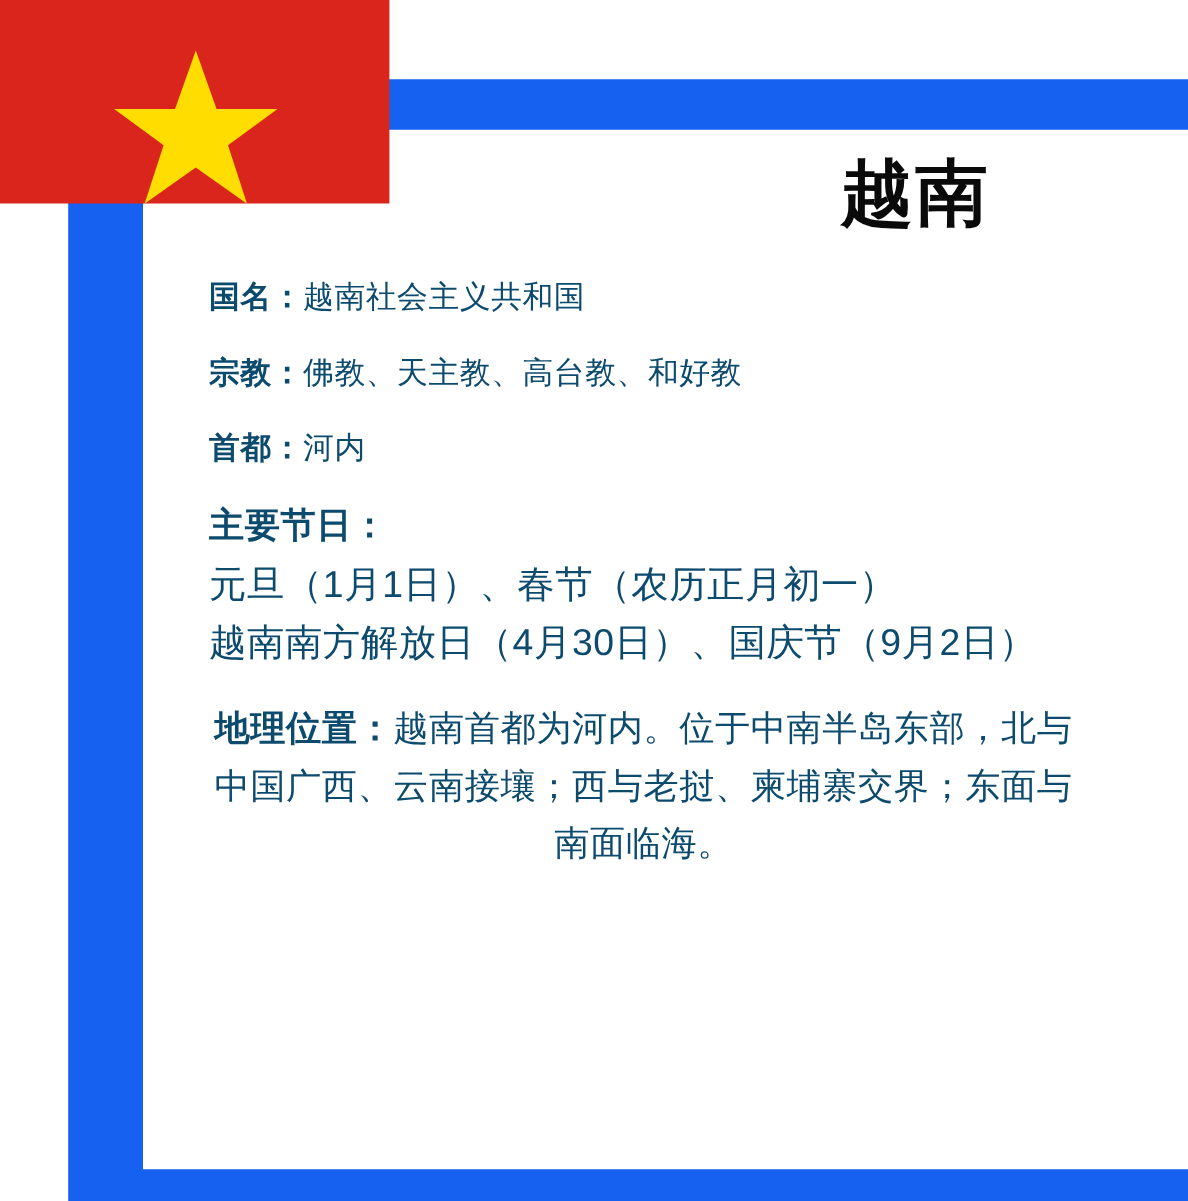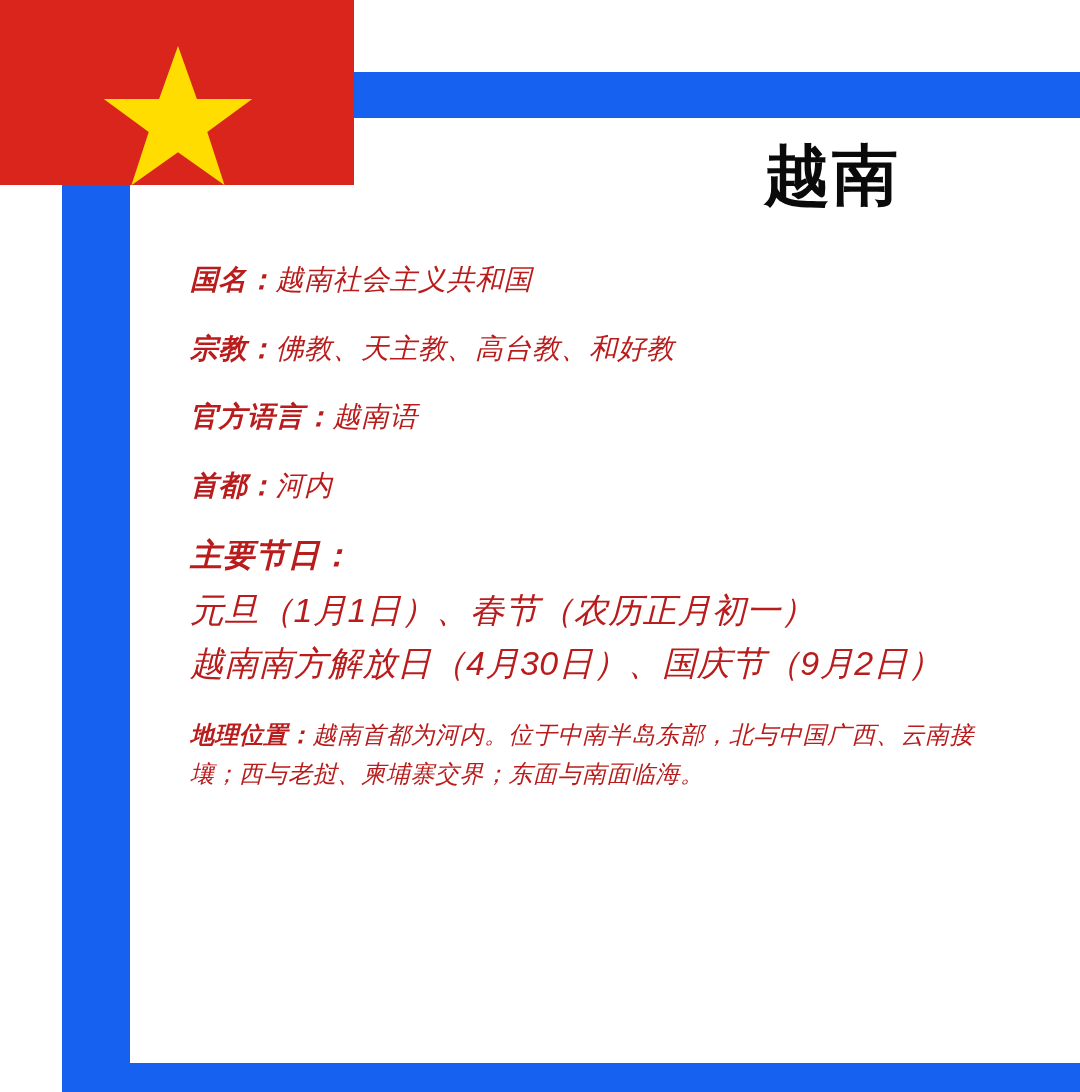--- a/index.html
+++ b/index.html
@@ -61,24 +61,23 @@
     color: #0a0a0a;
     letter-spacing: 2px;
     line-height: 1;
     font-family: "Liberation Sans", "DejaVu Sans", sans-serif;
   }
 
   
   .content {
     position: absolute;
     left: 190px;
-    top: 260px;
+    top: 250px;
     width: 790px;
-    color: #b91c1c;
-    font-style: italic;
+    color: #0c4a6e;
   }
   .row {
     font-size: 28px;
     line-height: 1.45;
     margin-bottom: 28px;
     letter-spacing: 0.5px;
   }
   .row .lbl { font-weight: bold; }
   .row .val { font-weight: normal; }
 
@@ -90,23 +89,24 @@
     margin-bottom: 6px;
     letter-spacing: 0.5px;
   }
   .festivals .fline {
     font-size: 34px;
     line-height: 1.55;
     letter-spacing: 0.5px;
   }
 
   .geo {
-    font-size: 24px;
+    font-size: 32px;
     line-height: 1.62;
     letter-spacing: 0.5px;
+    text-align: center;
   }
   .geo .lbl { font-weight: bold; }
 </style>
 </head>
 <body>
 
 <div class="poster">
 
   <div class="blue-frame"></div>
   <div class="white-card"></div>
@@ -123,23 +123,20 @@
 
     <div class="row">
       <span class="lbl">国名：</span><span class="val">越南社会主义共和国</span>
     </div>
 
 
     <div class="row">
       <span class="lbl">宗教：</span><span class="val">佛教、天主教、高台教、和好教</span>
     </div>
 
-    <div class="row">
-      <span class="lbl">官方语言：</span><span class="val">越南语</span>
-    </div>
 
     <div class="row">
       <span class="lbl">首都：</span><span class="val">河内</span>
     </div>
 
     <div class="festivals">
       <span class="lbl">主要节日：</span>
       <div class="fline">元旦（1月1日）、春节（农历正月初一）</div>
       <div class="fline">越南南方解放日（4月30日）、国庆节（9月2日）</div>
     </div>

